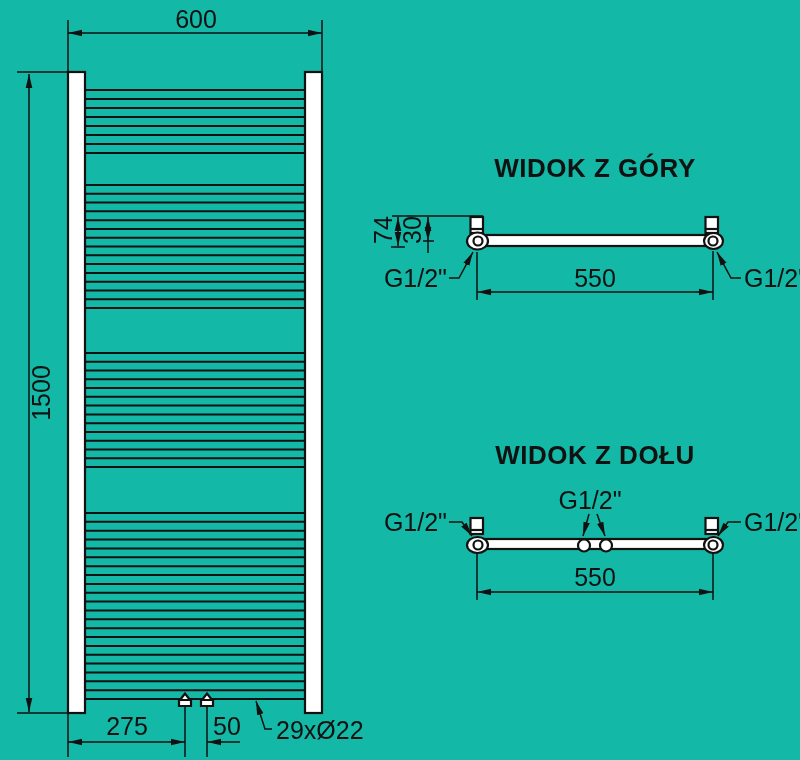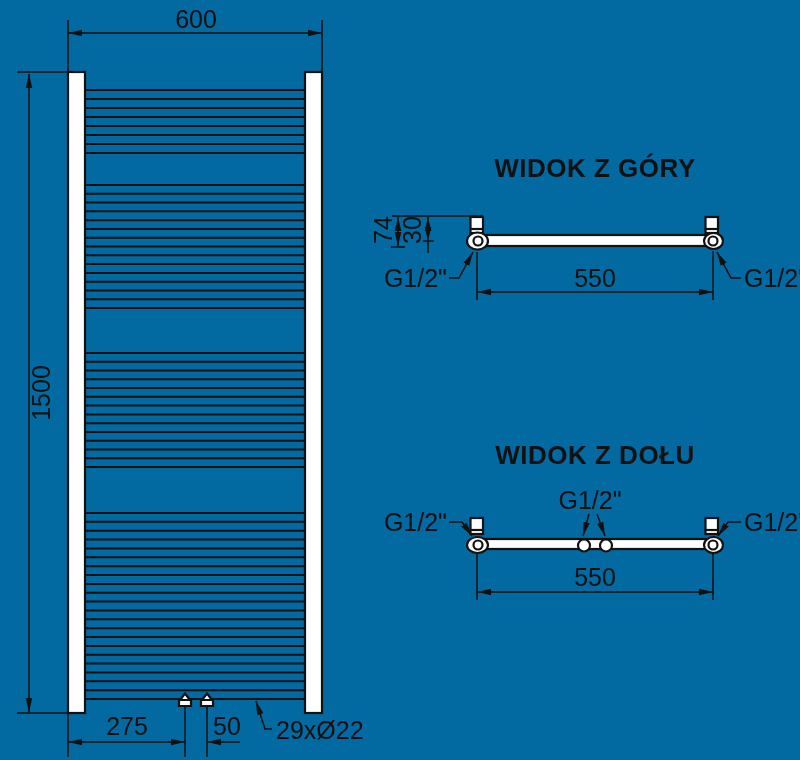--- a/index.html
+++ b/index.html
@@ -1,16 +1,16 @@
 <!DOCTYPE html>
 <html><head>
 <meta charset="utf-8">
 <style>
   html,body{margin:0;padding:0;background:#fff;}
-  .stage{position:relative;width:800px;height:760px;background:#0369a1;overflow:hidden;}
+  .stage{position:relative;width:800px;height:760px;background:#14b8a6;overflow:hidden;}
   svg{position:absolute;left:0;top:0;}
   .obj{stroke:#111;stroke-width:2.2;fill:none;}
   .objf{stroke:#111;stroke-width:2.2;fill:#fff;}
   .rung{stroke:#111;stroke-width:2;}
   .thin{stroke:#111;stroke-width:1.5;fill:none;}
   .ah{fill:#111;stroke:none;}
   text{font-family:"Liberation Sans","DejaVu Sans",sans-serif;fill:#111;}
   .dim{font-size:25px;font-weight:400;}
   .ttl{font-size:26px;font-weight:700;letter-spacing:.5px;}
 </style>

